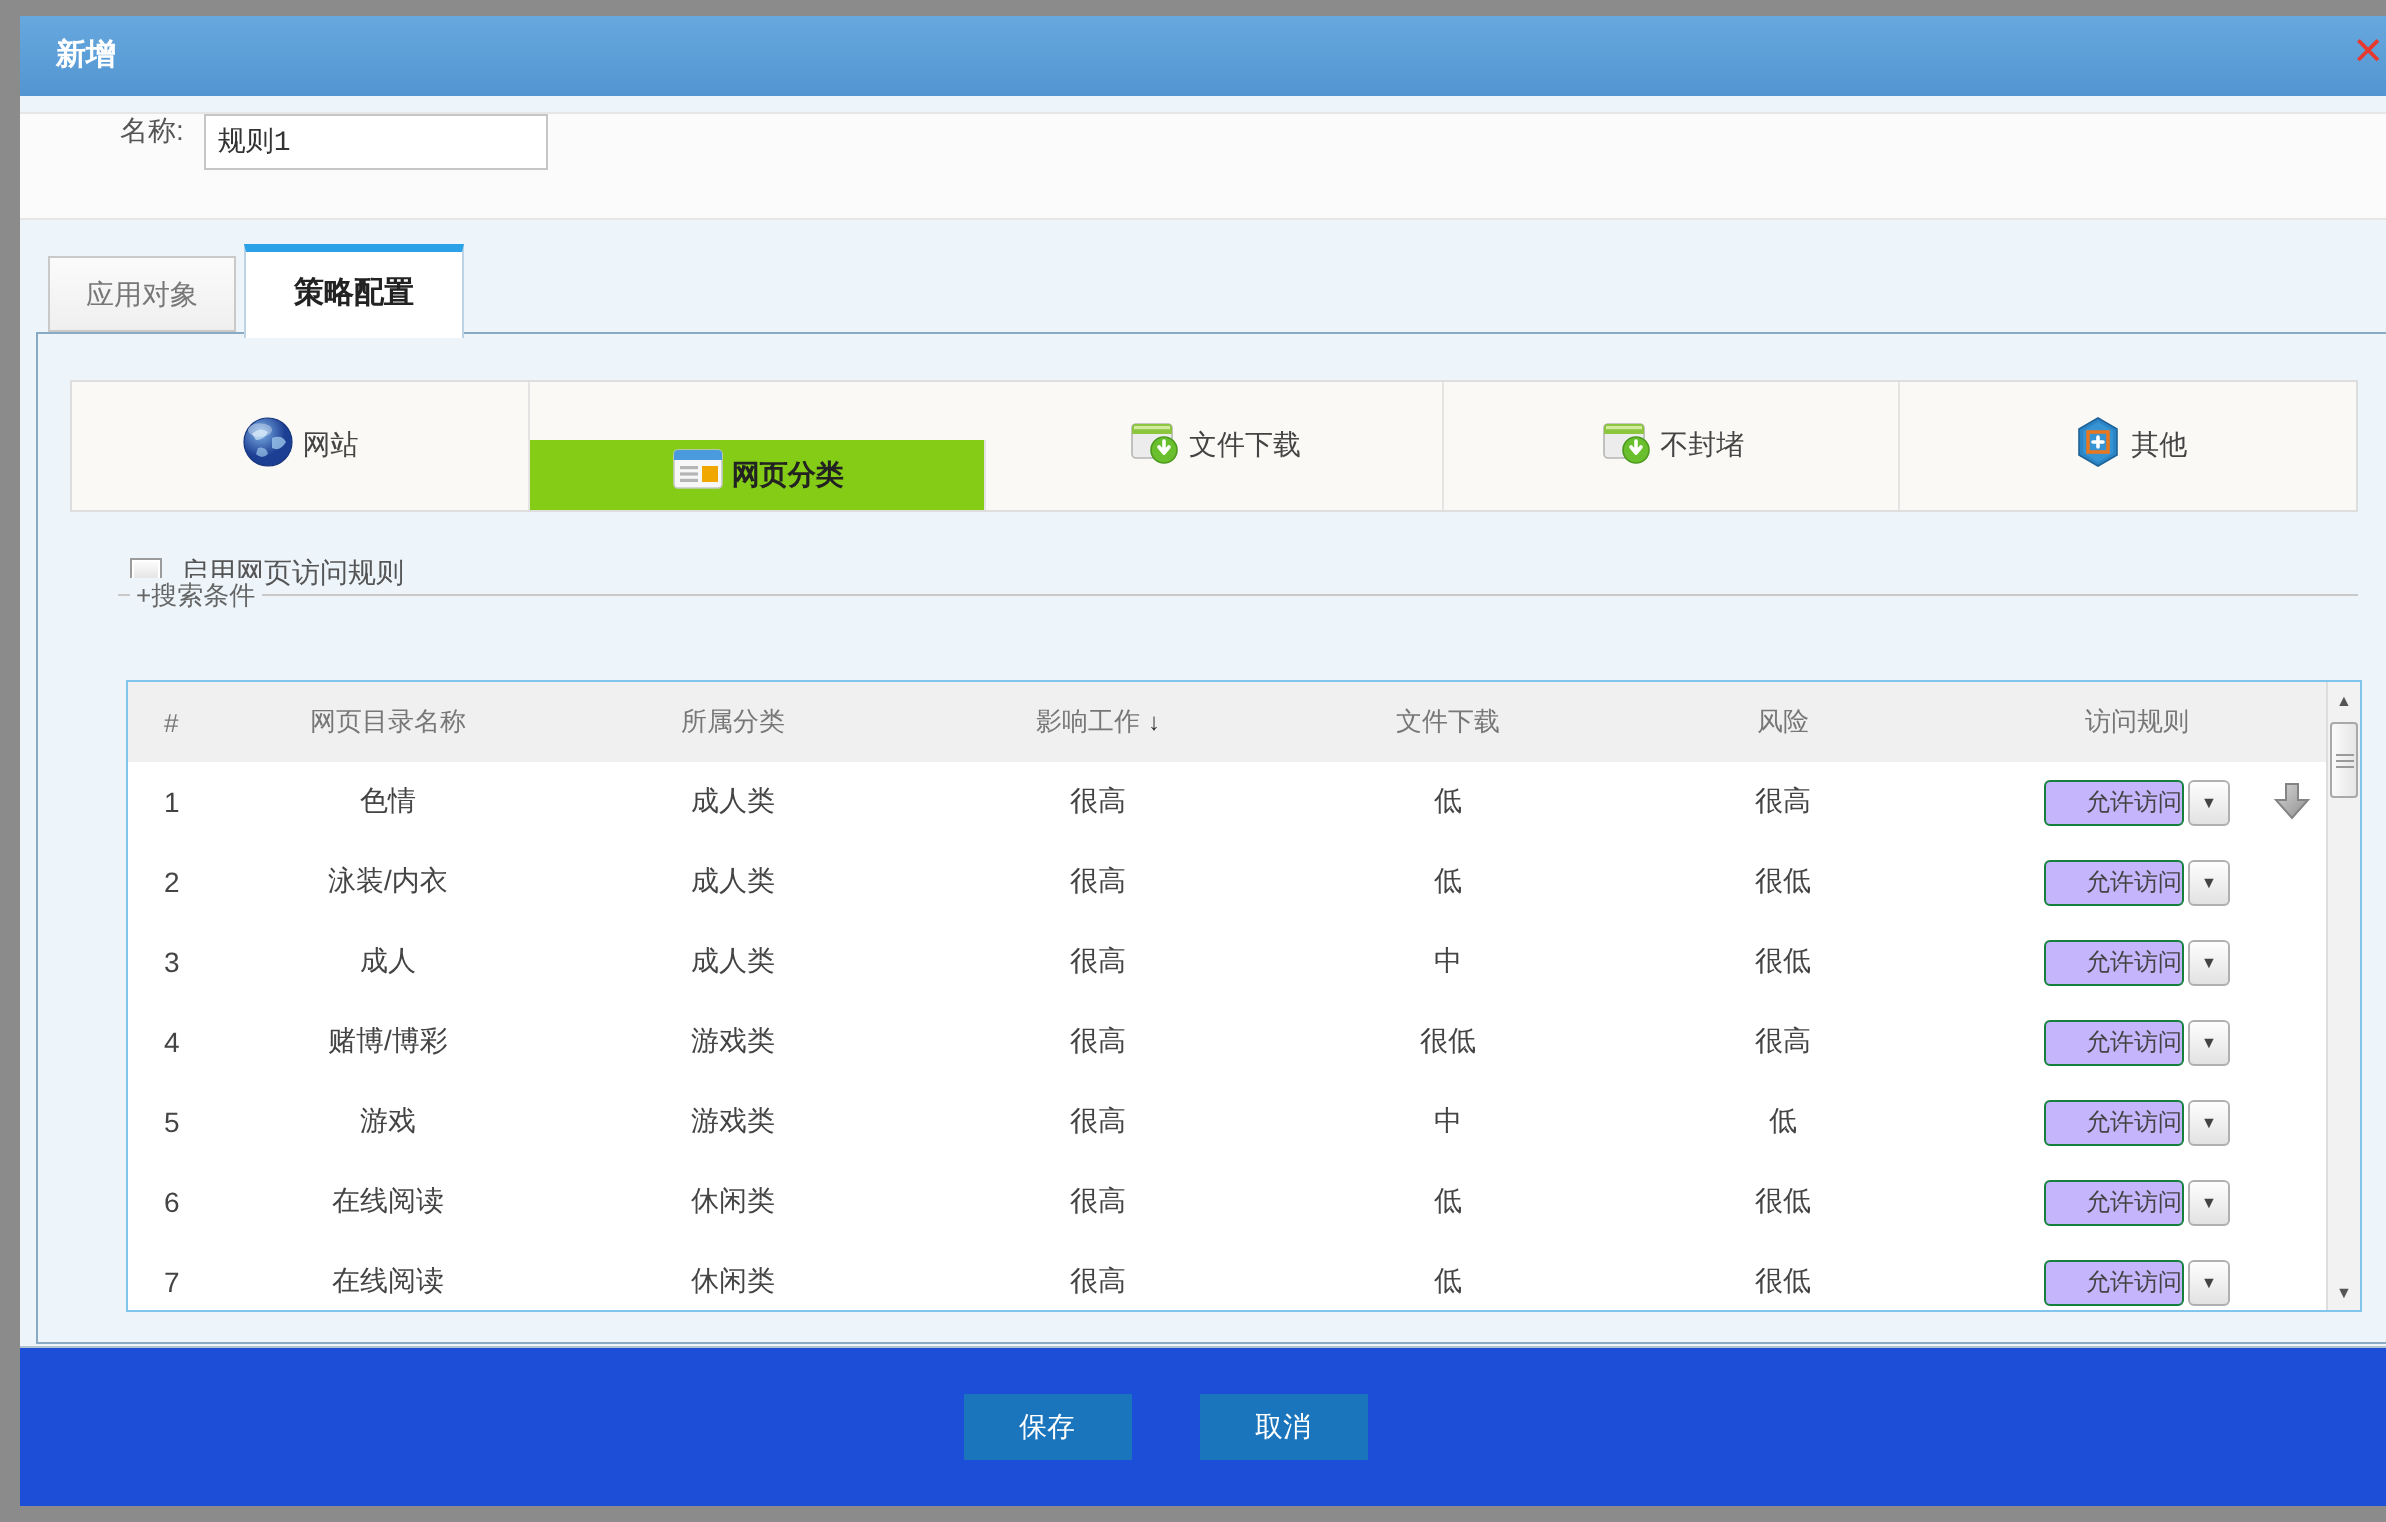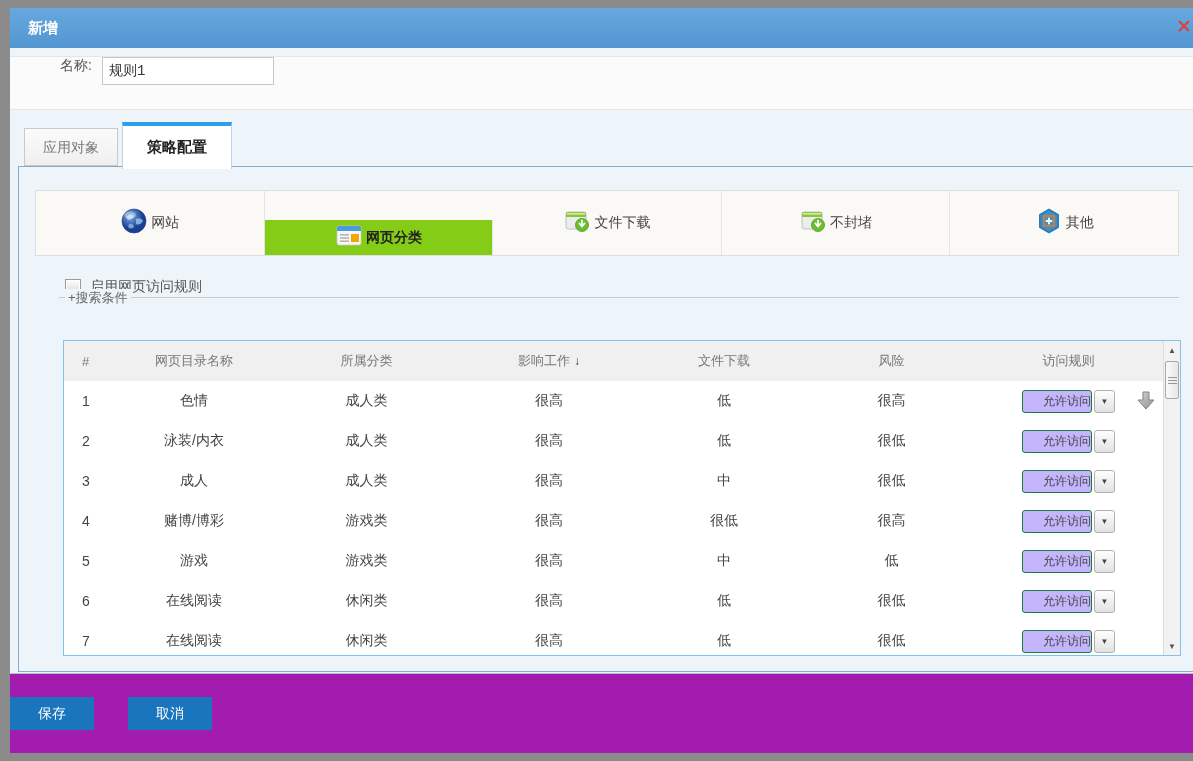--- a/index.html
+++ b/index.html
@@ -63,21 +63,21 @@
 
   
   .scrollbar{width:17px;background:#f2f2f2;border-left:1px solid #ddd;position:relative;box-sizing:border-box;}
   .sb-up,.sb-down{position:absolute;left:0;right:0;height:18px;display:flex;align-items:center;justify-content:center;font-size:8px;color:#555;cursor:pointer;}
   .sb-up{top:0;}
   .sb-down{bottom:0;}
   .sb-thumb{position:absolute;top:20px;left:1px;right:1px;height:36px;background:linear-gradient(90deg,#fafafa,#e6e6e6);border:1px solid #a9a9a9;border-radius:2px;cursor:pointer;display:flex;flex-direction:column;align-items:center;justify-content:center;gap:2px;}
   .sb-thumb i{display:block;width:9px;height:1px;background:#9a9a9a;}
 
   
-  .footer{position:absolute;left:0;right:0;bottom:0;height:80px;background:#a21caf;border-top:1px solid #b3c3ce;display:flex;align-items:center;justify-content:flex-start;gap:34px;padding-right:38px;box-sizing:border-box;}
+  .footer{position:absolute;left:0;right:0;bottom:0;height:80px;background:#1d4ed8;border-top:1px solid #b3c3ce;display:flex;align-items:center;justify-content:center;gap:34px;padding-right:38px;box-sizing:border-box;}
   .btn{width:84px;height:33px;background:#1b75bc;color:#fff;font-size:14px;border:none;cursor:pointer;font-family:inherit;}
 </style>
 </head>
 <body>
 
 <div class="dialog">
 
   <div class="titlebar">
     <div class="title">新增</div>
     <div class="close-x">✕</div>

